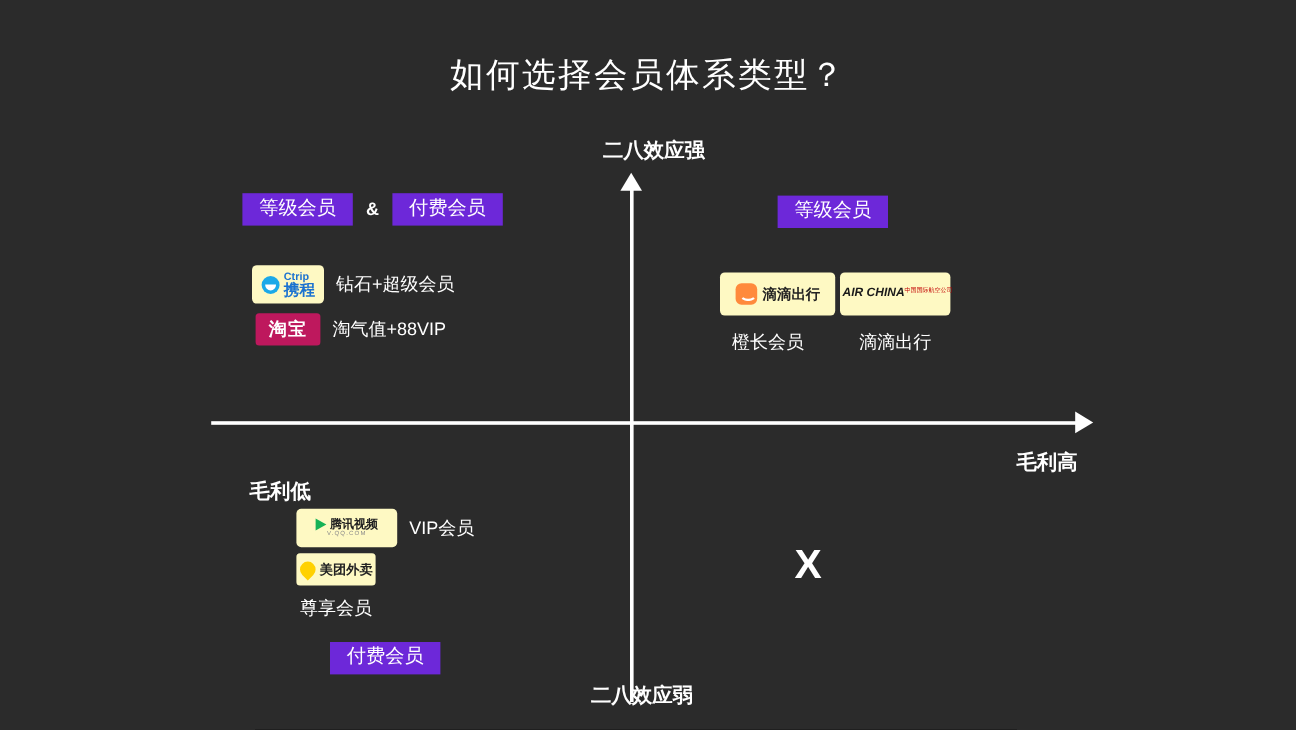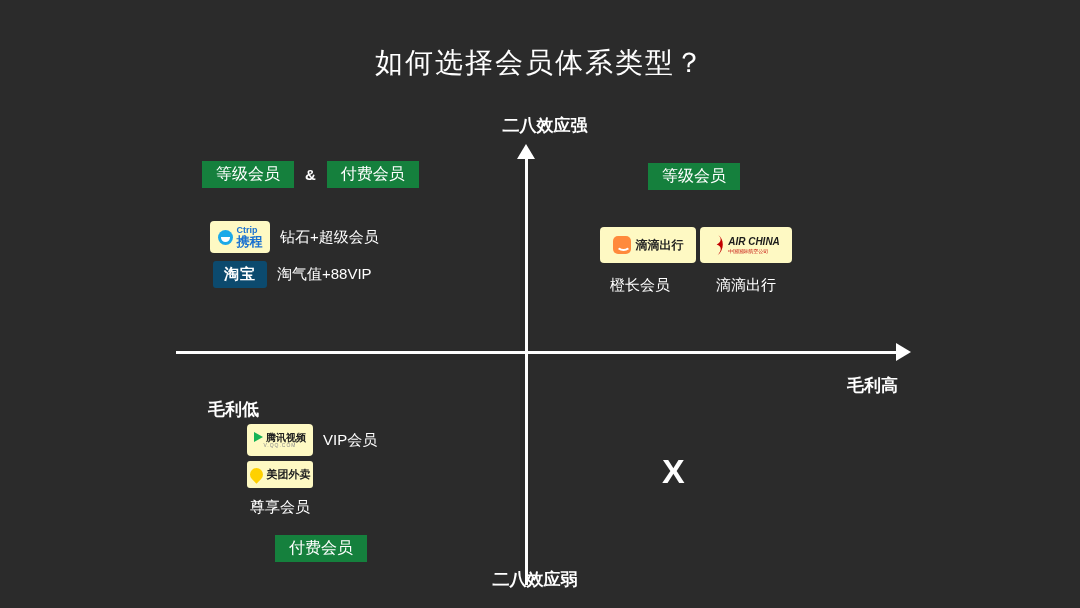--- a/index.html
+++ b/index.html
@@ -17,53 +17,53 @@
   .arrow-up{position:absolute;left:517px;top:144px;width:0;height:0;
     border-left:9px solid transparent;border-right:9px solid transparent;border-bottom:15px solid #fff;}
   .arrow-right{position:absolute;left:896px;top:343px;width:0;height:0;
     border-top:9px solid transparent;border-bottom:9px solid transparent;border-left:15px solid #fff;}
   .axis-label{position:absolute;font-size:17px;font-weight:bold;color:#fff;}
   .axis-top{left:465px;top:114px;width:160px;text-align:center;}
   .axis-bottom{left:455px;top:568px;width:160px;text-align:center;}
   .axis-left{left:176px;top:398px;margin-left:32px;}
   .axis-right{left:818px;top:374px;width:80px;text-align:right;}
   
-  .badge{display:inline-block;background:#15803d;color:#fff;font-size:16px;
+  .badge{display:inline-block;background:#6d28d9;color:#fff;font-size:16px;
     line-height:1;padding:5px 14px 6px;white-space:nowrap;}
   .badge-row{position:absolute;display:flex;align-items:center;gap:11px;}
   .amp{color:#fff;font-weight:bold;font-size:15px;}
   
   .logo-row{position:absolute;display:flex;align-items:center;gap:10px;}
   .logobox{background:#fef9c3;border-radius:4px;display:flex;align-items:center;justify-content:center;}
   .item-text{color:#fff;font-size:15px;white-space:nowrap;}
   
   .ctrip-box{width:60px;height:32px;gap:4px;}
   .ctrip-icon{width:15px;height:15px;border-radius:50%;background:#1ba9e8;position:relative;flex:none;}
   .ctrip-icon::after{content:"";position:absolute;left:3px;top:7px;width:9px;height:5px;background:#fff;border-radius:0 0 6px 6px;}
   .ctrip-txt{display:flex;flex-direction:column;line-height:1;}
   .ctrip-en{color:#1b72d0;font-size:9px;font-weight:bold;}
   .ctrip-zh{color:#1b72d0;font-size:13px;font-weight:bold;}
   
-  .taobao-box{width:54px;height:27px;background:#0c4a6e;border-radius:3px;display:flex;align-items:center;justify-content:center;}
+  .taobao-box{width:54px;height:27px;background:#be185d;border-radius:3px;display:flex;align-items:center;justify-content:center;}
   .taobao-zh{color:#fff;font-size:15px;font-weight:bold;letter-spacing:1px;}
   
   .q-block{position:absolute;text-align:center;}
   .didi-box{width:96px;height:36px;gap:5px;margin:0 auto;}
   .didi-icon{width:18px;height:18px;border-radius:5px;background:#ff8a3c;position:relative;flex:none;}
   .didi-icon::after{content:"";position:absolute;left:3px;top:3px;width:11px;height:8px;
     border:2px solid #fff;border-top-color:transparent;border-left-color:transparent;border-right-color:transparent;border-radius:50%;}
   .didi-zh{color:#222;font-size:12px;font-weight:bold;white-space:nowrap;}
   
   .ac-box{width:92px;height:36px;gap:4px;}
-  .ac-txt{display:flex;flex-direction:column;line-height:1.2;align-items:flex-start;}
+  .ac-txt{display:flex;flex-direction:row;line-height:1.2;align-items:flex-start;}
   .ac-en{color:#1a1a1a;font-size:10px;font-weight:bold;font-style:italic;white-space:nowrap;}
   .ac-zh{color:#c20000;font-size:5px;white-space:nowrap;}
   .caption{margin-top:13px;color:#fff;font-size:15px;font-weight:normal;}
   
-  .tv-box{width:66px;height:32px;}
+  .tv-box{width:84px;height:32px;}
   .tv-stack{display:flex;flex-direction:column;align-items:center;line-height:1.1;}
   .tv-row{display:flex;align-items:center;gap:3px;}
   .play-icon{width:0;height:0;border-top:5px solid transparent;border-bottom:5px solid transparent;border-left:9px solid #16b356;flex:none;}
   .tv-zh{color:#222;font-size:10px;font-weight:bold;white-space:nowrap;}
   .tv-url{color:#8a8a8a;font-size:5px;letter-spacing:1px;}
   
   .mt-box{width:66px;height:27px;gap:4px;border-radius:3px;}
   .mt-icon{width:13px;height:13px;background:#ffd100;border-radius:50% 50% 0 50%;transform:rotate(45deg);flex:none;}
   .mt-zh{color:#222;font-size:11px;font-weight:bold;white-space:nowrap;}
   

